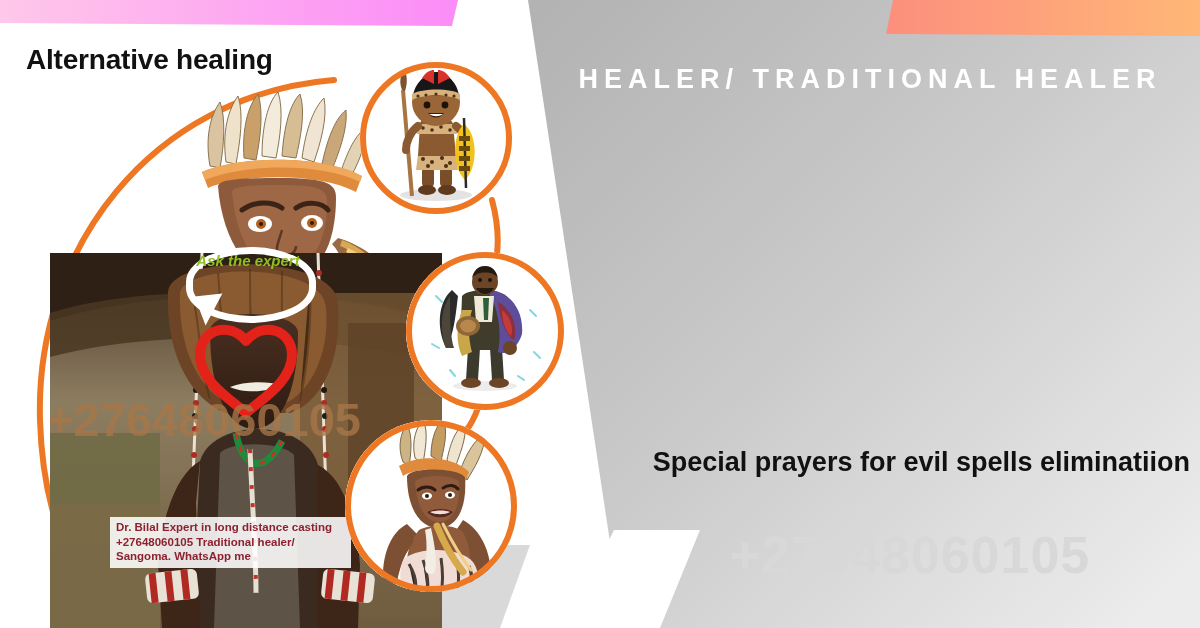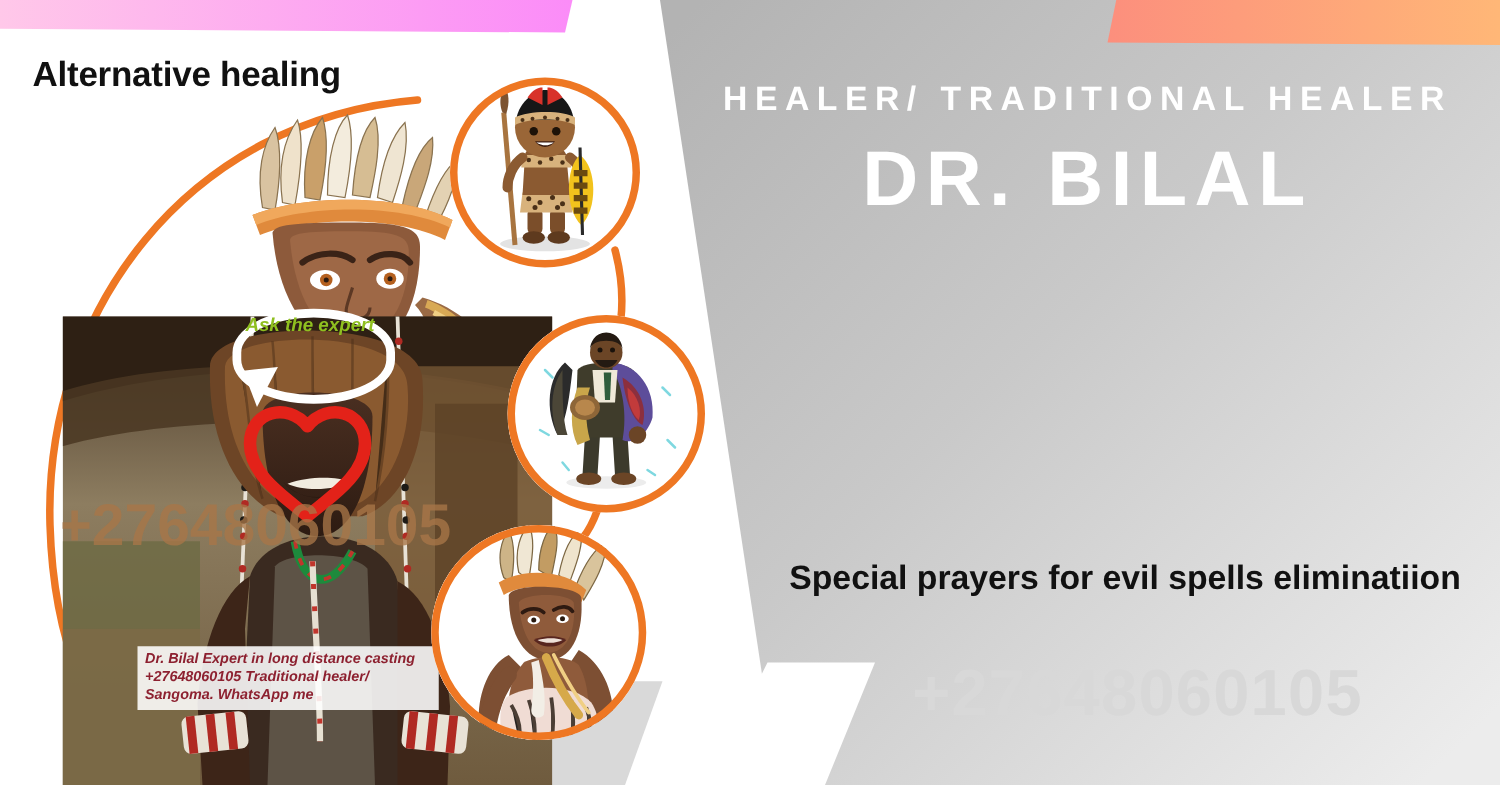--- a/index.html
+++ b/index.html
@@ -23,21 +23,21 @@
 
   .photo{
     position:absolute;left:50px;top:253px;width:392px;height:375px;
     overflow:hidden;
   }
   .photo .px{position:absolute;inset:0;}
   .caption{
     position:absolute;left:110px;top:262px;width:230px;
     background:rgba(255,255,255,.88);
     padding:3px 5px 4px 6px;
-    font-size:11.5px;line-height:1.28;font-style:italic;font-weight:700;
+    font-size:11.5px;line-height:1.28;font-weight:700;
     color:#8d2130;
   }
   .wm-number{
     position:absolute;left:46px;top:392px;
     font-size:47px;font-weight:700;color:rgba(168,118,72,.78);
     letter-spacing:0px;white-space:nowrap;
   }
 
   .bubble{
     position:absolute;left:186px;top:247px;width:116px;height:62px;
@@ -68,21 +68,21 @@
     letter-spacing:6px;text-align:center;white-space:nowrap;
   }
   #services{
     position:absolute;left:546px;top:220px;width:640px;
     font-size:30px;font-weight:700;color:#fa3c32;
     line-height:1.28;text-align:center;
   }
   #prayers{
     position:absolute;left:610px;top:445px;width:580px;
     font-size:27px;font-weight:700;color:#111;
-    line-height:1.3;text-align:center;
+    line-height:1.3;text-align:right;
   }
   #bigphone{
     position:absolute;left:620px;top:525px;width:580px;
     font-size:52px;font-weight:700;color:#d8d8d8;
     text-align:center;white-space:nowrap;letter-spacing:1px;
   }
 
   
   .circ{position:absolute;border-radius:50%;background:#fff;overflow:hidden;}
   .circ-ring{position:absolute;border-radius:50%;border:6px solid #ee7723;box-sizing:border-box;pointer-events:none;}
@@ -456,17 +456,16 @@
       <path d="M86,108 C90,126 92,140 90,152 C86,156 80,154 80,148 C82,134 82,120 80,110 Z" fill="#f2eee6"></path>
 
       <path d="M62,120 C50,134 44,152 44,166" stroke="#7d4f33" stroke-width="13" fill="none" stroke-linecap="round"></path>
 
       <path d="M46,158 C38,156 30,162 30,170 C38,172 46,168 48,162 Z" fill="#1d1a16"></path>
     </svg>
   </div>
   <div class="circ-ring" style="left:345px;top:420px;width:172px;height:172px;"></div>
 
   <div id="kicker">HEALER/ TRADITIONAL HEALER</div>
-  <div id="bigname">DR.  BILAL</div>
   <div id="prayers">Special prayers for  evil spells eliminatiion</div>
   <div id="bigphone">+27648060105</div>
 
 </div>
 
 </body></html>

